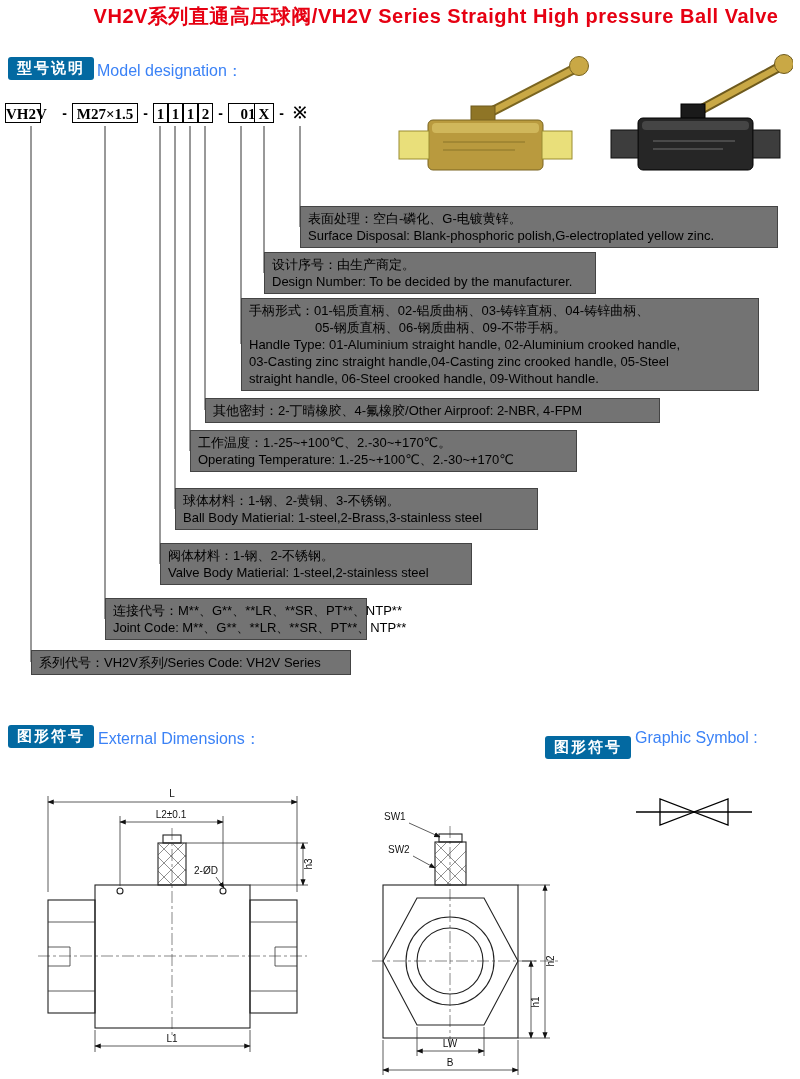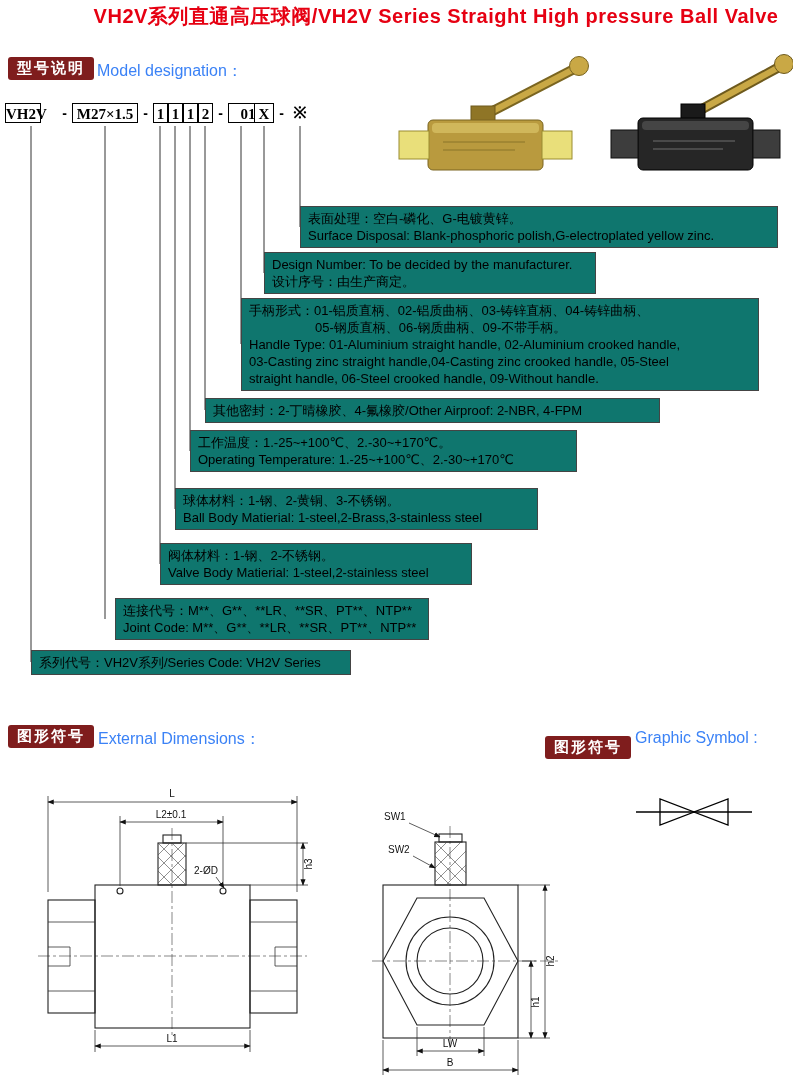--- a/index.html
+++ b/index.html
@@ -6,37 +6,37 @@
   body{
     width:800px;height:1079px;position:relative;overflow:hidden;
     font-family:"Liberation Sans","DejaVu Sans",sans-serif;color:#000;
   }
   .abs{position:absolute;}
   .page-title{
     top:3px;left:0;width:800px;text-align:center;
     color:#e60012;font-size:20px;font-weight:bold;letter-spacing:.5px;margin-left:36px;
   }
   .badge{
-    background:#7f1d1d;color:#fff;font-weight:bold;font-size:15px;
+    background:#0369a1;color:#fff;font-weight:bold;font-size:15px;
     padding:2px 9px;border-radius:3px;letter-spacing:2px;display:inline-block;
   }
   .section-label{font-size:16px;color:#3b82f6;}
   .code-box{
     position:absolute;top:103px;height:20px;line-height:20px;
     border:1.6px solid #000;text-align:center;
     font-family:"Liberation Serif","DejaVu Serif",serif;font-weight:bold;font-size:15px;
     background:#fff;box-sizing:border-box;
   }
   .code-plain{border:none;font-size:16px;}
   .code-dash{
     position:absolute;top:103px;height:20px;line-height:20px;width:11px;
     text-align:center;font-weight:bold;font-size:14px;
   }
   .ann{
-    position:absolute;border:1px solid #444;background:#0f766e;
+    position:absolute;border:1px solid #444;background:#737373;
     padding:3px 7px;font-size:13px;line-height:17px;box-sizing:border-box;
     z-index:2;
   }
   .ann-line{white-space:nowrap;}
   .ann-line.indent{padding-left:66px;}
   svg text{font-family:"Liberation Sans","DejaVu Sans",sans-serif;font-size:10px;fill:#111;}
   .connector-svg{left:0;top:0;pointer-events:none;z-index:1;}
   .thin{stroke:#333;stroke-width:.8;fill:none;}
   .edge{stroke:#222;stroke-width:1.1;fill:none;}
   .hatch{stroke:#444;stroke-width:.6;fill:none;}
@@ -108,22 +108,22 @@
     <rect x="370" y="86" width="27" height="28" fill="#3d3d3d" stroke="#111"></rect>
   </g>
 </svg>
 
 <div class="ann" style="left:300px;top:206px;width:478px;">
   <div class="ann-line">表面处理：空白-磷化、G-电镀黄锌。</div>
   <div class="ann-line">Surface Disposal: Blank-phosphoric polish,G-electroplated yellow zinc.</div>
 </div>
 
 <div class="ann" style="left:264px;top:252px;width:332px;">
+  <div class="ann-line">设计序号：由生产商定。</div>
   <div class="ann-line">Design Number: To be decided by the manufacturer.</div>
-  <div class="ann-line">设计序号：由生产商定。</div>
 </div>
 
 <div class="ann" style="left:241px;top:298px;width:518px;">
   <div class="ann-line">手柄形式：01-铝质直柄、02-铝质曲柄、03-铸锌直柄、04-铸锌曲柄、</div>
   <div class="ann-line indent">05-钢质直柄、06-钢质曲柄、09-不带手柄。</div>
   <div class="ann-line">Handle Type: 01-Aluminium straight handle, 02-Aluminium crooked handle,</div>
   <div class="ann-line">03-Casting zinc straight handle,04-Casting zinc crooked handle, 05-Steel</div>
   <div class="ann-line">straight handle, 06-Steel crooked handle, 09-Without handle.</div>
 </div>
 
@@ -139,21 +139,21 @@
 <div class="ann" style="left:175px;top:488px;width:363px;">
   <div class="ann-line">球体材料：1-钢、2-黄铜、3-不锈钢。</div>
   <div class="ann-line">Ball Body Matierial: 1-steel,2-Brass,3-stainless steel</div>
 </div>
 
 <div class="ann" style="left:160px;top:543px;width:312px;">
   <div class="ann-line">阀体材料：1-钢、2-不锈钢。</div>
   <div class="ann-line">Valve Body Matierial: 1-steel,2-stainless steel</div>
 </div>
 
-<div class="ann" style="left:105px;top:598px;width:314px;margin-left:10px;">
+<div class="ann" style="left:105px;top:598px;width:262px;">
   <div class="ann-line">连接代号：M**、G**、**LR、**SR、PT**、NTP**</div>
   <div class="ann-line">Joint Code: M**、G**、**LR、**SR、PT**、NTP**</div>
 </div>
 
 <div class="ann" style="left:31px;top:650px;width:320px;">
   <div class="ann-line">系列代号：VH2V系列/Series Code: VH2V Series</div>
 </div>
 
 <div class="abs" style="left:8px;top:725px;">
   <span class="badge">图形符号</span>

